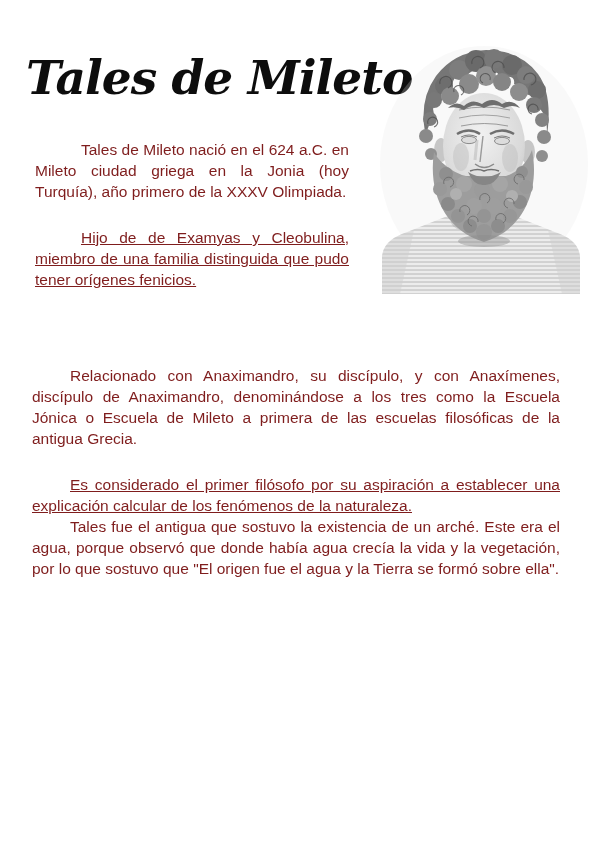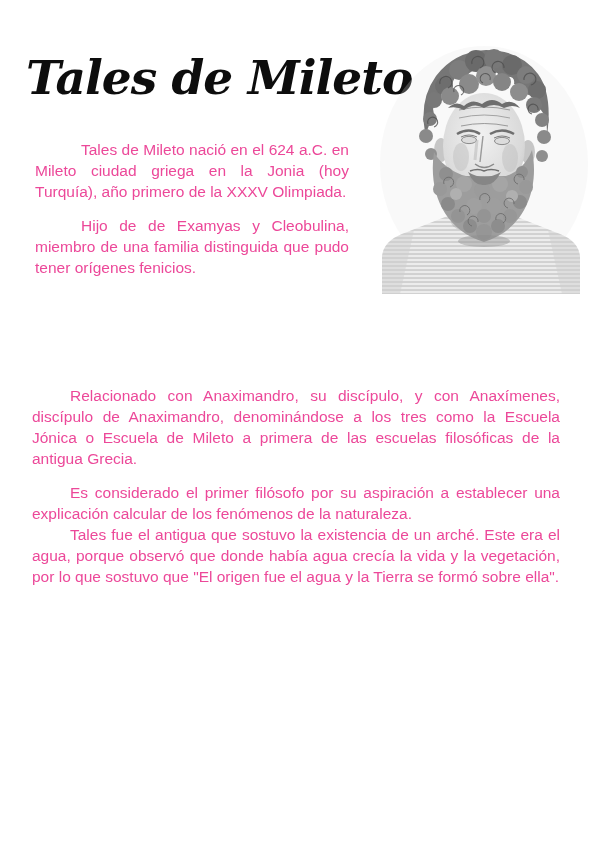--- a/index.html
+++ b/index.html
@@ -31,33 +31,33 @@
     width:214px;height:252px;
   }
   .portrait svg{display:block;width:214px;height:252px;}
   .intro{
     position:absolute;
     left:35px;top:139px;
     width:314px;
   }
   .bodytext{
     position:absolute;
-    left:32px;top:385px;
+    left:32px;top:365px;
     width:528px;
   }
   p.par{
     margin:0;
     font-size:15.5px;
     line-height:21px;
     text-align:justify;
-    color:#ec4899;
+    color:#7f1d1d;
   }
   .intro p.par{text-indent:46px;}
   .bodytext p.par{text-indent:38px;}
-  p.par.gap{margin-top:13px;}
+  p.par.gap{margin-top:25px;text-decoration:underline;}
 </style>
 </head>
 <body>
 
 <div class="page">
 
   <h1 class="title">Tales de Mileto</h1>
 
   <div class="portrait">
 

